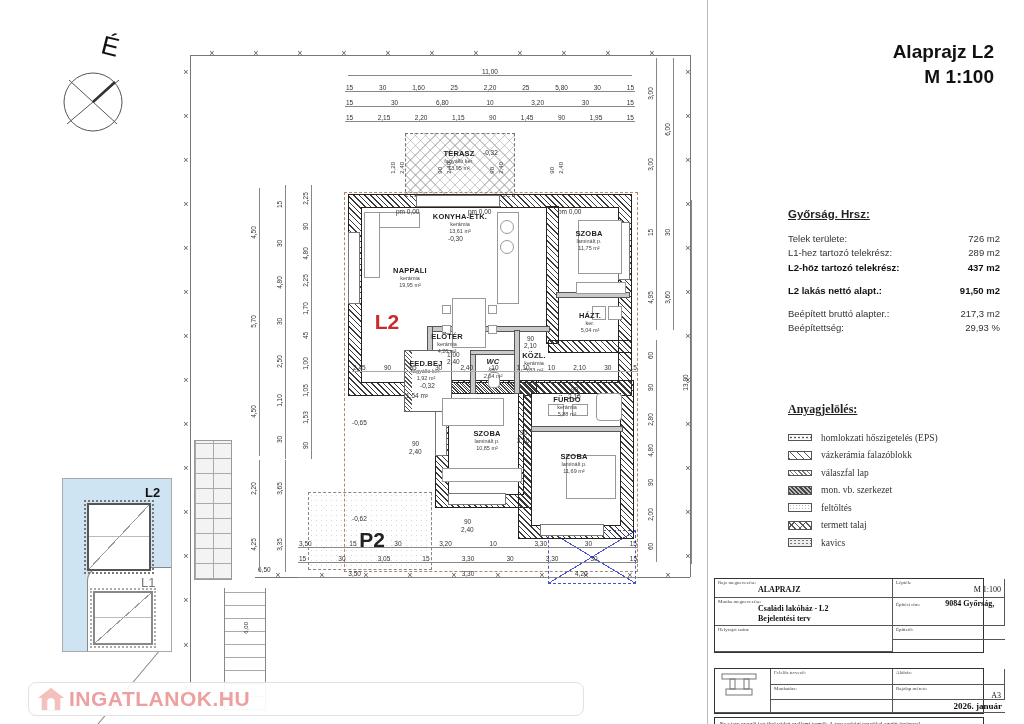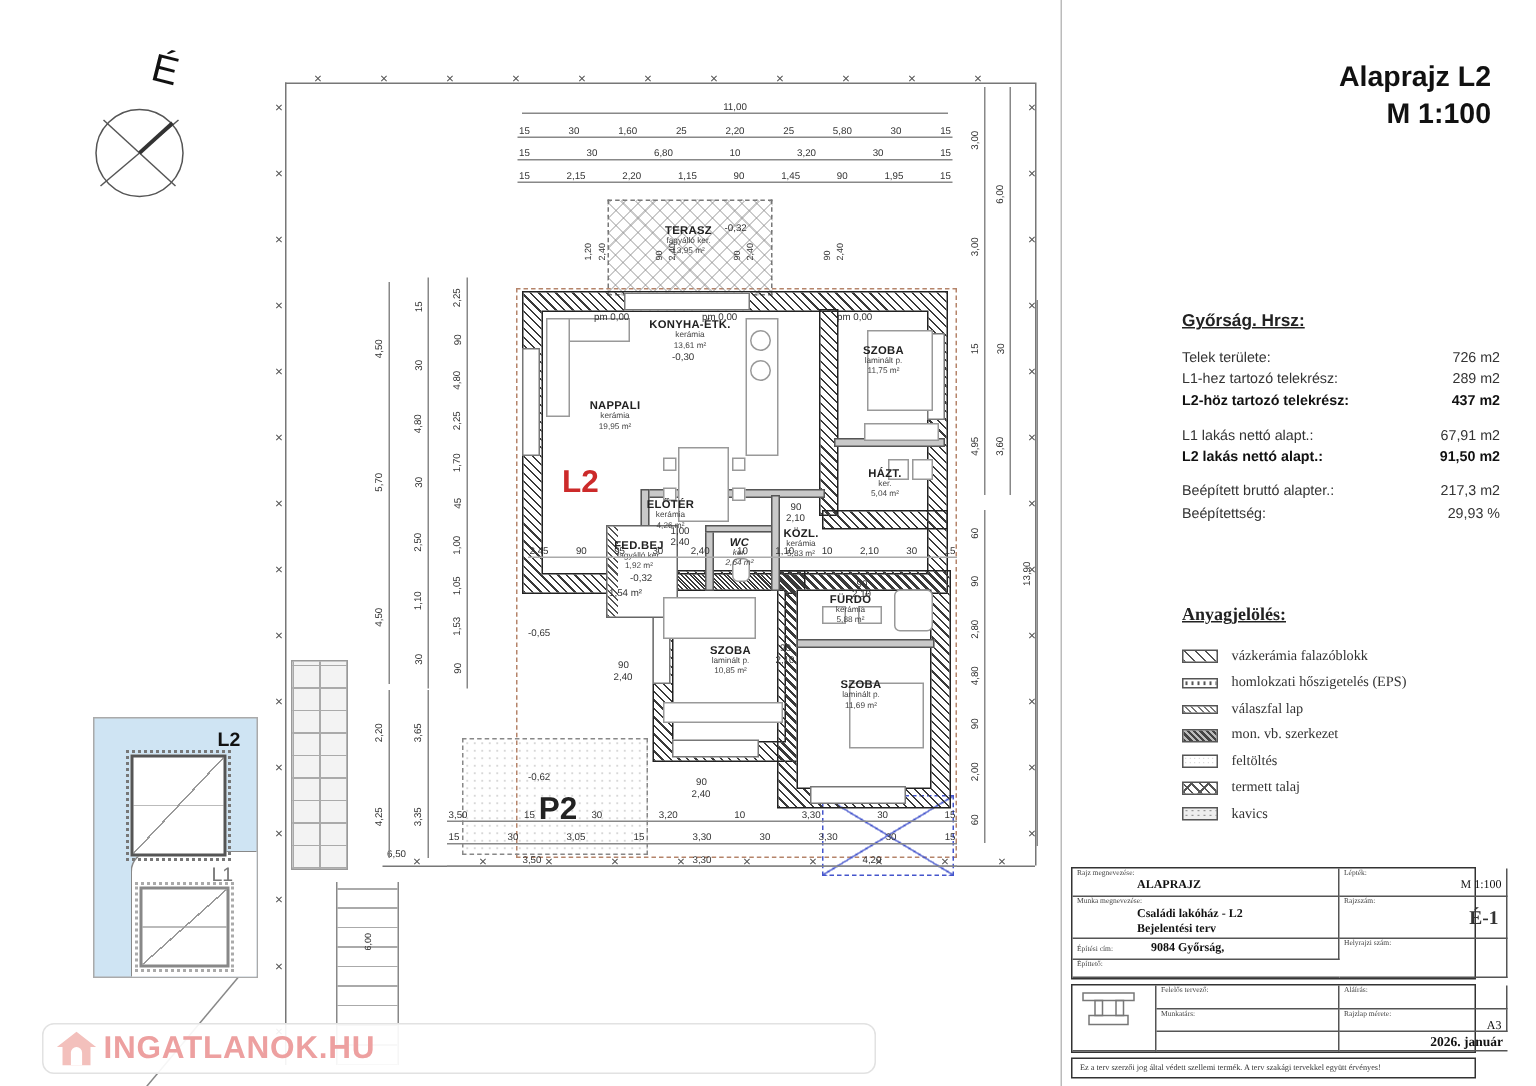--- a/index.html
+++ b/index.html
@@ -483,48 +483,44 @@
     </div>
   <div class="irow">
       <span>L1-hez tartozó telekrész:</span>
       <span>289 m2</span>
     </div>
   <div class="irow b">
       <span>L2-höz tartozó telekrész:</span>
       <span>437 m2</span>
     </div>
   <div class="gap8"></div>
-  <div class="irow">
-      <span>L1 lakás nettó alapt.:</span>
-      <span>67,91 m2</span>
-    </div>
   <div class="irow b">
       <span>L2 lakás nettó alapt.:</span>
       <span>91,50 m2</span>
     </div>
   <div class="gap8"></div>
   <div class="irow">
       <span>Beépített bruttó alapter.:</span>
       <span>217,3 m2</span>
     </div>
   <div class="irow">
       <span>Beépítettség:</span>
       <span>29,93 %</span>
     </div>
 </div>
 
 <div class="legend">
   <div class="panel-h" style="font-size:12px;">Anyagjelölés:</div>
   <div class="lrow">
+      <span class="sw sw-eps"></span>
+      <span>homlokzati hőszigetelés (EPS)</span>
+    </div>
+  <div class="lrow">
       <span class="sw sw-brick"></span>
       <span>vázkerámia falazóblokk</span>
-    </div>
-  <div class="lrow">
-      <span class="sw sw-eps"></span>
-      <span>homlokzati hőszigetelés (EPS)</span>
     </div>
   <div class="lrow">
       <span class="sw sw-part"></span>
       <span>válaszfal lap</span>
     </div>
   <div class="lrow">
       <span class="sw sw-conc"></span>
       <span>mon. vb. szerkezet</span>
     </div>
   <div class="lrow">
@@ -560,35 +556,31 @@
       <div class="tb-val n tb-right">M 1:100</div>
     </div>
     <div class="tb-cell">
       <span class="tb-lab">Munka megnevezése:</span>
       <div class="tb-val" style="padding-left:40px;line-height:1.25;">
         <div>Családi lakóház - L2</div>
         <div>Bejelentési terv</div>
       </div>
     </div>
     <div class="tb-cell">
-      <span class="tb-lab">Rajzszám:</span>
-      <div class="tb-big">É-1</div>
-    </div>
-    <div class="tb-cell">
       <span class="tb-lab">Építési cím:</span>
       <span class="tb-val" style="padding-left:24px;">9084 Győrság,</span>
     </div>
     <div class="tb-cell" style="grid-row:span 2;">
       <span class="tb-lab">Helyrajzi szám:</span>
     </div>
     <div class="tb-cell">
       <span class="tb-lab">Építtető:</span>
     </div>
   </div>
-  <div class="tb-box" style="grid-template-columns:56px 122px 112px;grid-template-rows:16px 15px 13px;margin-top:3px;">
+  <div class="tb-box" style="grid-template-columns:56px 122px 112px;grid-template-rows:16px 15px 13px;margin-top:15px;">
     <div class="tb-cell" style="grid-row:span 3;">
       <svg width="44" height="36" viewBox="0 0 44 36">
         <rect x="4" y="4" width="34" height="5" fill="none" stroke="#777"></rect>
         <rect x="12" y="9" width="5" height="10" fill="none" stroke="#777"></rect>
         <rect x="26" y="9" width="5" height="10" fill="none" stroke="#777"></rect>
         <rect x="8" y="19" width="26" height="6" fill="none" stroke="#777"></rect>
       </svg>
     </div>
     <div class="tb-cell">
       <span class="tb-lab">Felelős tervező:</span>

